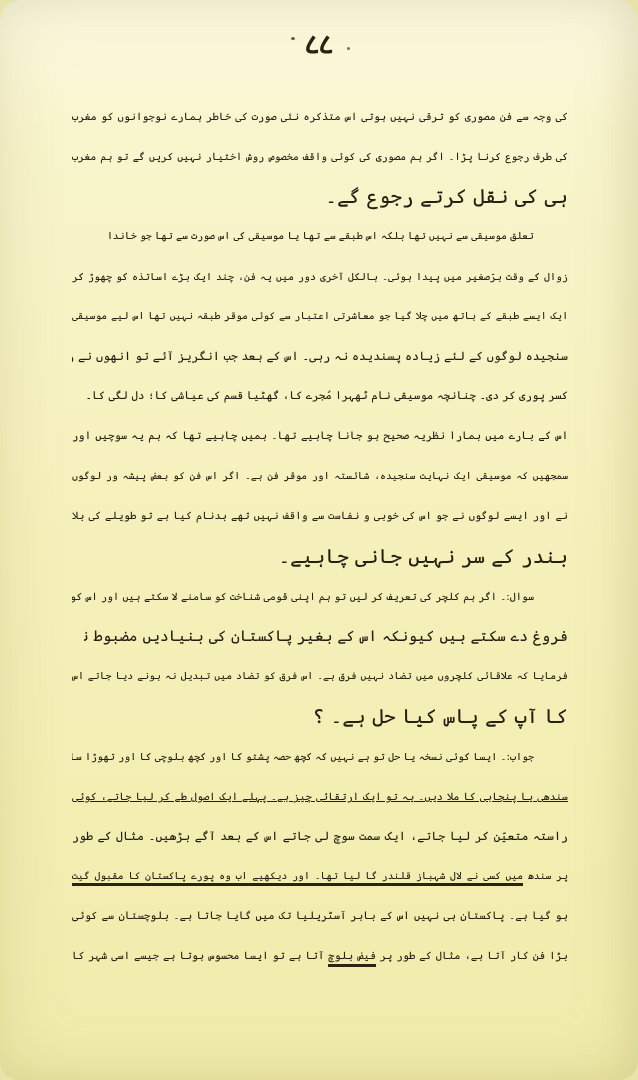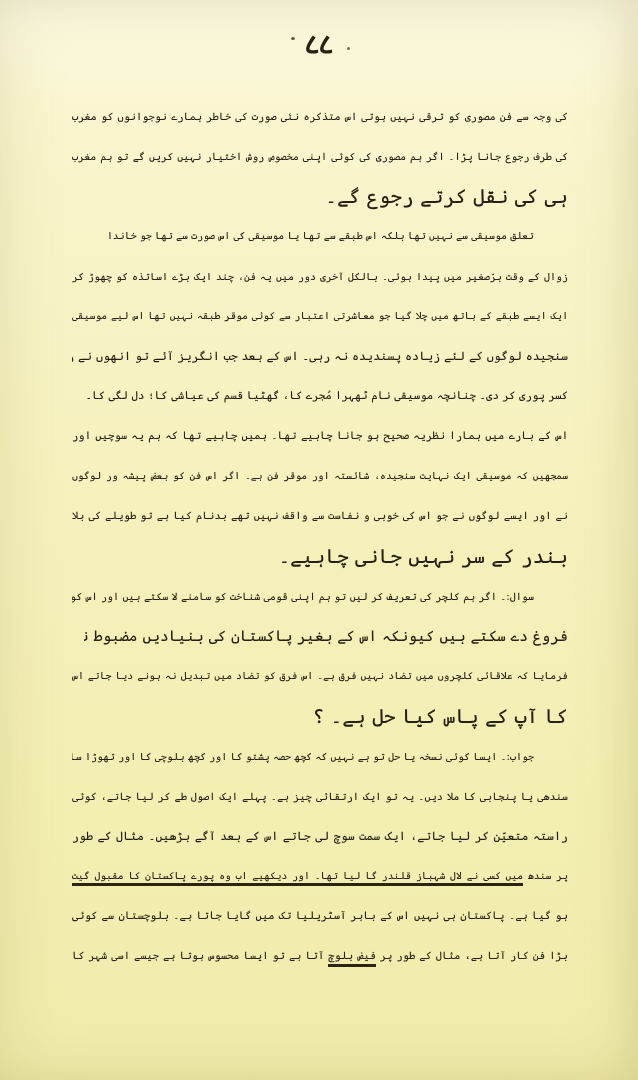--- a/index.html
+++ b/index.html
@@ -5,20 +5,21 @@
   html,body{margin:0;padding:0;}
   body{
     width:638px;height:1080px;overflow:hidden;
     font-family:"DejaVu Serif","Liberation Serif",serif;
     background:#e8e3a8;
   }
   .page{
     position:relative;width:638px;height:1080px;
     background:linear-gradient(180deg,#fcfae2 0%,#f9f5cd 12%,#f6f1bd 45%,#f3eeb2 75%,#f1ecab 100%);
     box-shadow:inset 0 0 70px rgba(120,108,40,0.14), inset -12px 0 30px rgba(120,108,40,0.08);
+    border-radius:20px;
   }
   .page-number{
     position:absolute;top:30px;left:0;right:0;
     text-align:center;
     font-size:24px;font-weight:bold;color:#2a2315;
     letter-spacing:2px;
   }
   .speck{position:absolute;background:#3a331f;border-radius:50%;}
   .speck-1{width:4px;height:3px;top:37px;left:291px;opacity:.8;}
   .speck-2{width:3px;height:3px;top:47px;left:347px;opacity:.7;}
@@ -44,21 +45,21 @@
 </head>
 <body>
 
 <div class="page">
   <div class="page-number">۷۷</div>
   <div class="speck speck-1"></div>
   <div class="speck speck-2"></div>
   <main class="text-block">
       <div class="para">
         <div class="line" style="font-size: 10.5891px;"><span>کی وجہ سے فن مصوری کو ترقی نہیں ہوتی اس متذکرہ نئی صورت کی خاطر ہمارے نوجوانوں کو مغرب</span></div>
-        <div class="line" style="font-size: 10.3781px;"><span>کی طرف رجوع جانا پڑا۔ اگر ہم مصوری کی کوئی اپنی مخصوص روش اختیار نہیں کریں گے تو ہم مغرب</span></div>
+        <div class="line" style="font-size: 10.3781px;"><span>کی طرف رجوع کرنا پڑا۔ اگر ہم مصوری کی کوئی واقف مخصوص روش اختیار نہیں کریں گے تو ہم مغرب</span></div>
         <div class="line end"><span>ہی کی نقل کرتے رجوع گے۔</span></div>
       </div>
       <div class="para indent">
         <div class="line" style="font-size: 10.1752px; margin-left: 37px;"><span>تعلق موسیقی سے نہیں تھا بلکہ اس طبقے سے تھا یا موسیقی کی اس صورت سے تھا جو خاندانِ مغلیہ کے</span></div>
         <div class="line" style="font-size: 10.242px;"><span>زوال کے وقت برّصغیر میں پیدا ہوئی۔ بالکل آخری دور میں یہ فن، چند ایک بڑے اساتذہ کو چھوڑ کر</span></div>
         <div class="line" style="font-size: 10px;"><span>ایک ایسے طبقے کے ہاتھ میں چلا گیا جو معاشرتی اعتبار سے کوئی موقر طبقہ نہیں تھا اس لیے موسیقی</span></div>
         <div class="line" style="font-size: 12px;"><span>سنجیدہ لوگوں کے لئے زیادہ پسندیدہ نہ رہی۔ اس کے بعد جب انگریز آئے تو انھوں نے رہی سہی</span></div>
         <div class="line end" style="font-size: 11.1023px;"><span>کسر پوری کر دی۔ چنانچہ موسیقی نام ٹھہرا مُجرے کا، گھٹیا قسم کی عیاشی کا؛ دل لگی کا۔</span></div>
       </div>
       <div class="para">
@@ -68,20 +69,20 @@
         <div class="line end"><span>بندر کے سر نہیں جانی چاہیے۔</span></div>
       </div>
       <div class="para indent">
         <div class="line" style="font-size: 10.3667px;"><span>سوال:۔ اگر ہم کلچر کی تعریف کر لیں تو ہم اپنی قومی شناخت کو سامنے لا سکتے ہیں اور اس کو</span></div>
         <div class="line" style="font-size: 15px; margin-left: 12px;"><span>فروغ دے سکتے ہیں کیونکہ اس کے بغیر پاکستان کی بنیادیں مضبوط نہیں ہو سکتیں۔ آپ نے یہ بھی</span></div>
         <div class="line" style="font-size: 10.1092px;"><span>فرمایا کہ علاقائی کلچروں میں تضاد نہیں فرق ہے۔ اس فرق کو تضاد میں تبدیل نہ ہونے دیا جاتے اس</span></div>
         <div class="line end"><span>کا آپ کے پاس کیا حل ہے۔ ؟</span></div>
       </div>
       <div class="para indent">
         <div class="line" style="font-size: 10.242px;"><span>جواب:۔ ایسا کوئی نسخہ یا حل تو ہے نہیں کہ کچھ حصہ پشتو کا اور کچھ بلوچی کا اور تھوڑا سا</span></div>
-        <div class="line" style="font-size: 10.5061px;"><span>سندھی یا پنجابی کا ملا دیں۔ یہ تو ایک ارتقائی چیز ہے۔ پہلے ایک اصول طے کر لیا جاتے، کوئی</span></div>
+        <div class="line" style="font-size: 10.5061px; text-decoration: underline;"><span>سندھی یا پنجابی کا ملا دیں۔ یہ تو ایک ارتقائی چیز ہے۔ پہلے ایک اصول طے کر لیا جاتے، کوئی</span></div>
         <div class="line" style="font-size: 11.9318px;"><span>راستہ متعیّن کر لیا جاتے، ایک سمت سوچ لی جاتے اس کے بعد آگے بڑھیں۔ مثال کے طور</span></div>
         <div class="line" style="font-size: 10px;"><span>پر سندھ </span><span class="hl-underline">میں کسی نے لال شہباز قلندر گا لیا تھا۔ اور دیکھیے اب وہ پورے پاکستان کا مقبول گیت</span></div>
         <div class="line" style="font-size: 10.8086px;"><span>ہو گیا ہے۔ پاکستان ہی نہیں اس کے باہر آسٹریلیا تک میں گایا جاتا ہے۔ بلوچستان سے کوئی</span></div>
         <div class="line" style="font-size: 10.6372px;"><span>بڑا فن کار آتا ہے، مثال کے طور پر </span><span class="hl-underline">فیض بلوچ</span><span> آتا ہے تو ایسا محسوس ہوتا ہے جیسے اسی شہر کا</span></div>
       </div>
     </main>
 </div>
 
 </body></html>

